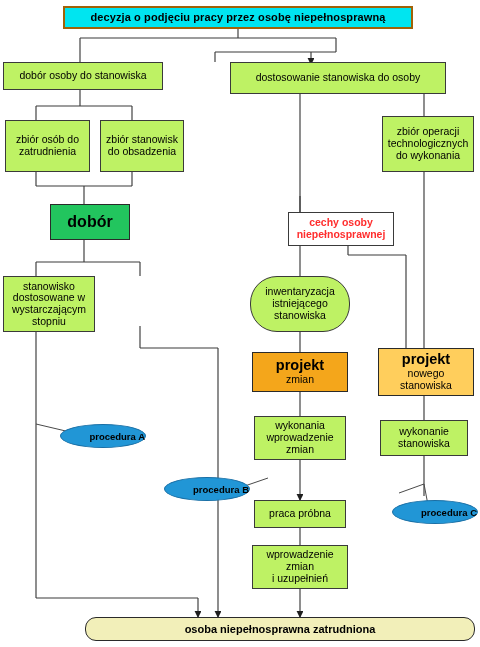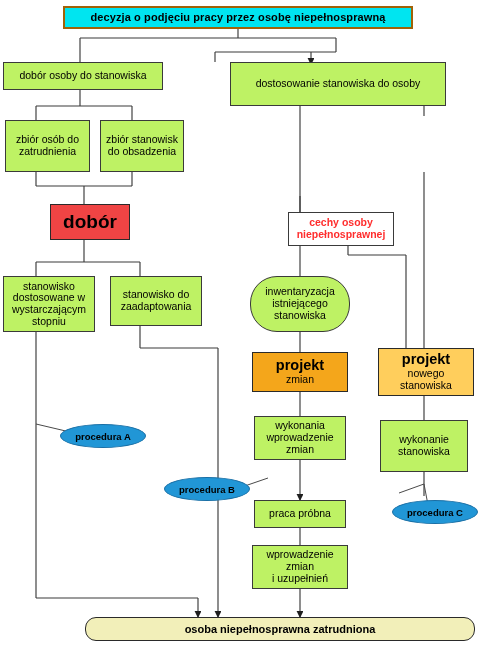--- a/index.html
+++ b/index.html
@@ -40,23 +40,23 @@
 
   .n-title{
     background:#00e5f0;
     border:2px solid #a16207;
     font-size:11px;
     font-weight:600;
     letter-spacing:.1px;
   }
   .n-plain{background:#bef264;}
   .n-dobor{
-    background:#ef4444;
+    background:#22c55e;
     border:1px solid #2a2a2a;
-    font-size:19px;
+    font-size:16px;
     font-weight:700;
   }
   .n-cechy{
     color:#ff2d2d;
     font-size:10.5px;
     font-weight:700;
     background:#ffffff;
   }
   .n-proj-a{
     background:#f4a61b;
@@ -83,21 +83,21 @@
     position:absolute;
     box-sizing:border-box;
     background:#2196d6;
     border:1px solid #1a6fa5;
     border-radius:50%;
     color:#000000;
     font-size:9.5px;
     font-weight:700;
     display:flex;
     align-items:center;
-    justify-content:center;
+    justify-content:flex-end;
     text-align:center;
     z-index:4;
   }
 </style>
 </head>
 <body>
 
 <div id="canvas">
 
   <svg class="wires" viewBox="0 0 480 647" xmlns="http://www.w3.org/2000/svg">
@@ -181,38 +181,45 @@
   </svg>
 
   <div class="node n-title" style="left:63px;top:6px;width:350px;height:23px;">
     <span>decyzja o podjęciu pracy przez osobę niepełnosprawną</span>
   </div>
 
   <div class="node n-plain" style="left:3px;top:62px;width:160px;height:28px;">
     <span>dobór osoby do stanowiska</span>
   </div>
 
-  <div class="node n-plain" style="left:230px;top:62px;width:216px;height:44px;">
+  <div class="node n-plain" style="left:230px;top:62px;width:216px;height:32px;">
     <span>dostosowanie stanowiska do osoby</span>
   </div>
 
   <div class="node n-plain" style="left:5px;top:120px;width:85px;height:52px;">
     <span>
       <span>zbiór osób do</span>
       <span>zatrudnienia</span>
     </span>
   </div>
 
   <div class="node n-plain" style="left:100px;top:120px;width:84px;height:52px;">
     <span>
       <span>zbiór stanowisk</span>
       <span>do obsadzenia</span>
     </span>
   </div>
 
+  <div class="node n-plain" style="left:382px;top:116px;width:92px;height:56px;">
+    <span>
+      <span>zbiór operacji</span>
+      <span>technologicznych</span>
+      <span>do wykonania</span>
+    </span>
+  </div>
 
   <div class="node n-dobor" style="left:50px;top:204px;width:80px;height:36px;">
     <span>dobór</span>
   </div>
 
   <div class="node n-cechy" style="left:288px;top:212px;width:106px;height:34px;">
     <span>
       <span>cechy osoby</span>
       <span>niepełnosprawnej</span>
     </span>
@@ -220,26 +227,20 @@
 
   <div class="node n-plain" style="left:3px;top:276px;width:92px;height:56px;">
     <span>
       <span>stanowisko</span>
       <span>dostosowane w</span>
       <span>wystarczającym</span>
       <span>stopniu</span>
     </span>
   </div>
 
-  <div class="node n-plain" style="left:110px;top:276px;width:92px;height:50px;">
-    <span>
-      <span>stanowisko do</span>
-      <span>zaadaptowania</span>
-    </span>
-  </div>
 
   <div class="node n-plain" style="left:250px;top:276px;width:100px;height:56px;border-radius:27px;">
     <span>
       <span>inwentaryzacja</span>
       <span>istniejącego</span>
       <span>stanowiska</span>
     </span>
   </div>
 
   <div class="node n-proj-a" style="left:252px;top:352px;width:96px;height:40px;">
@@ -258,21 +259,21 @@
   </div>
 
   <div class="node n-plain" style="left:254px;top:416px;width:92px;height:44px;">
     <span>
       <span>wykonania</span>
       <span>wprowadzenie</span>
       <span>zmian</span>
     </span>
   </div>
 
-  <div class="node n-plain" style="left:380px;top:420px;width:88px;height:52px;">
+  <div class="node n-plain" style="left:380px;top:420px;width:88px;height:36px;">
     <span>
       <span>wykonanie</span>
       <span>stanowiska</span>
     </span>
   </div>
 
   <div class="node n-plain" style="left:254px;top:500px;width:92px;height:28px;">
     <span>praca próbna</span>
   </div>
 

